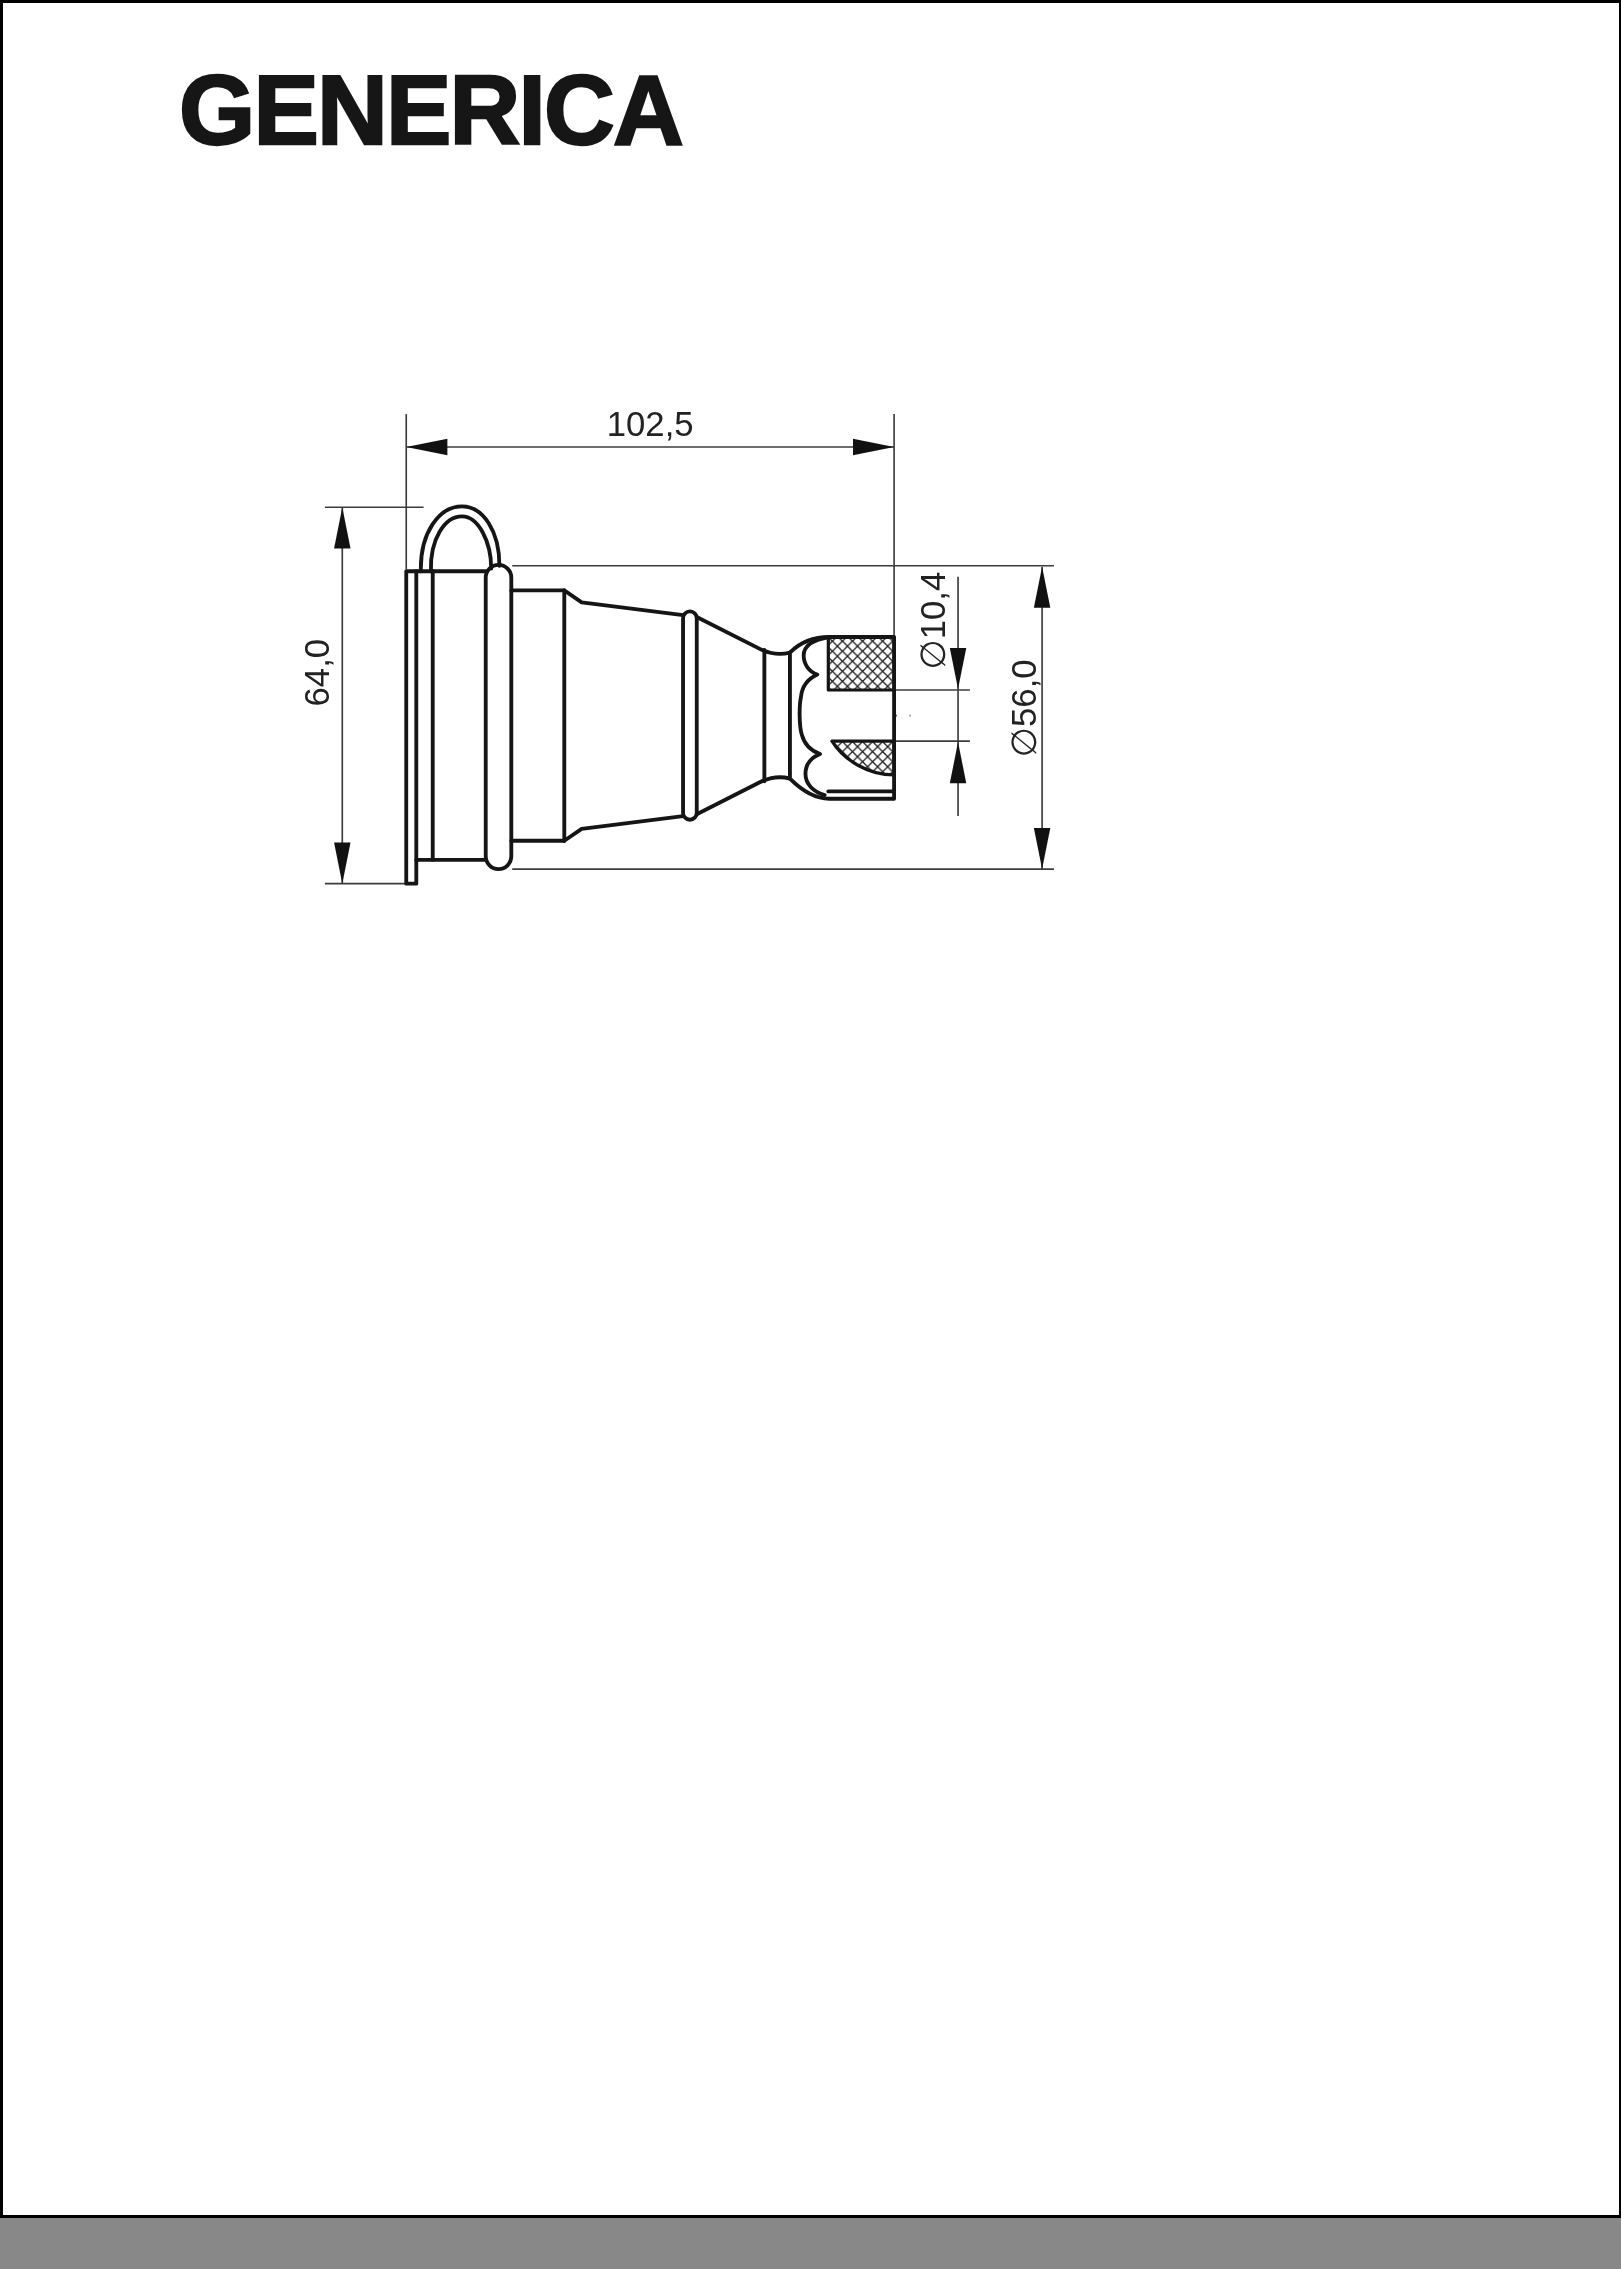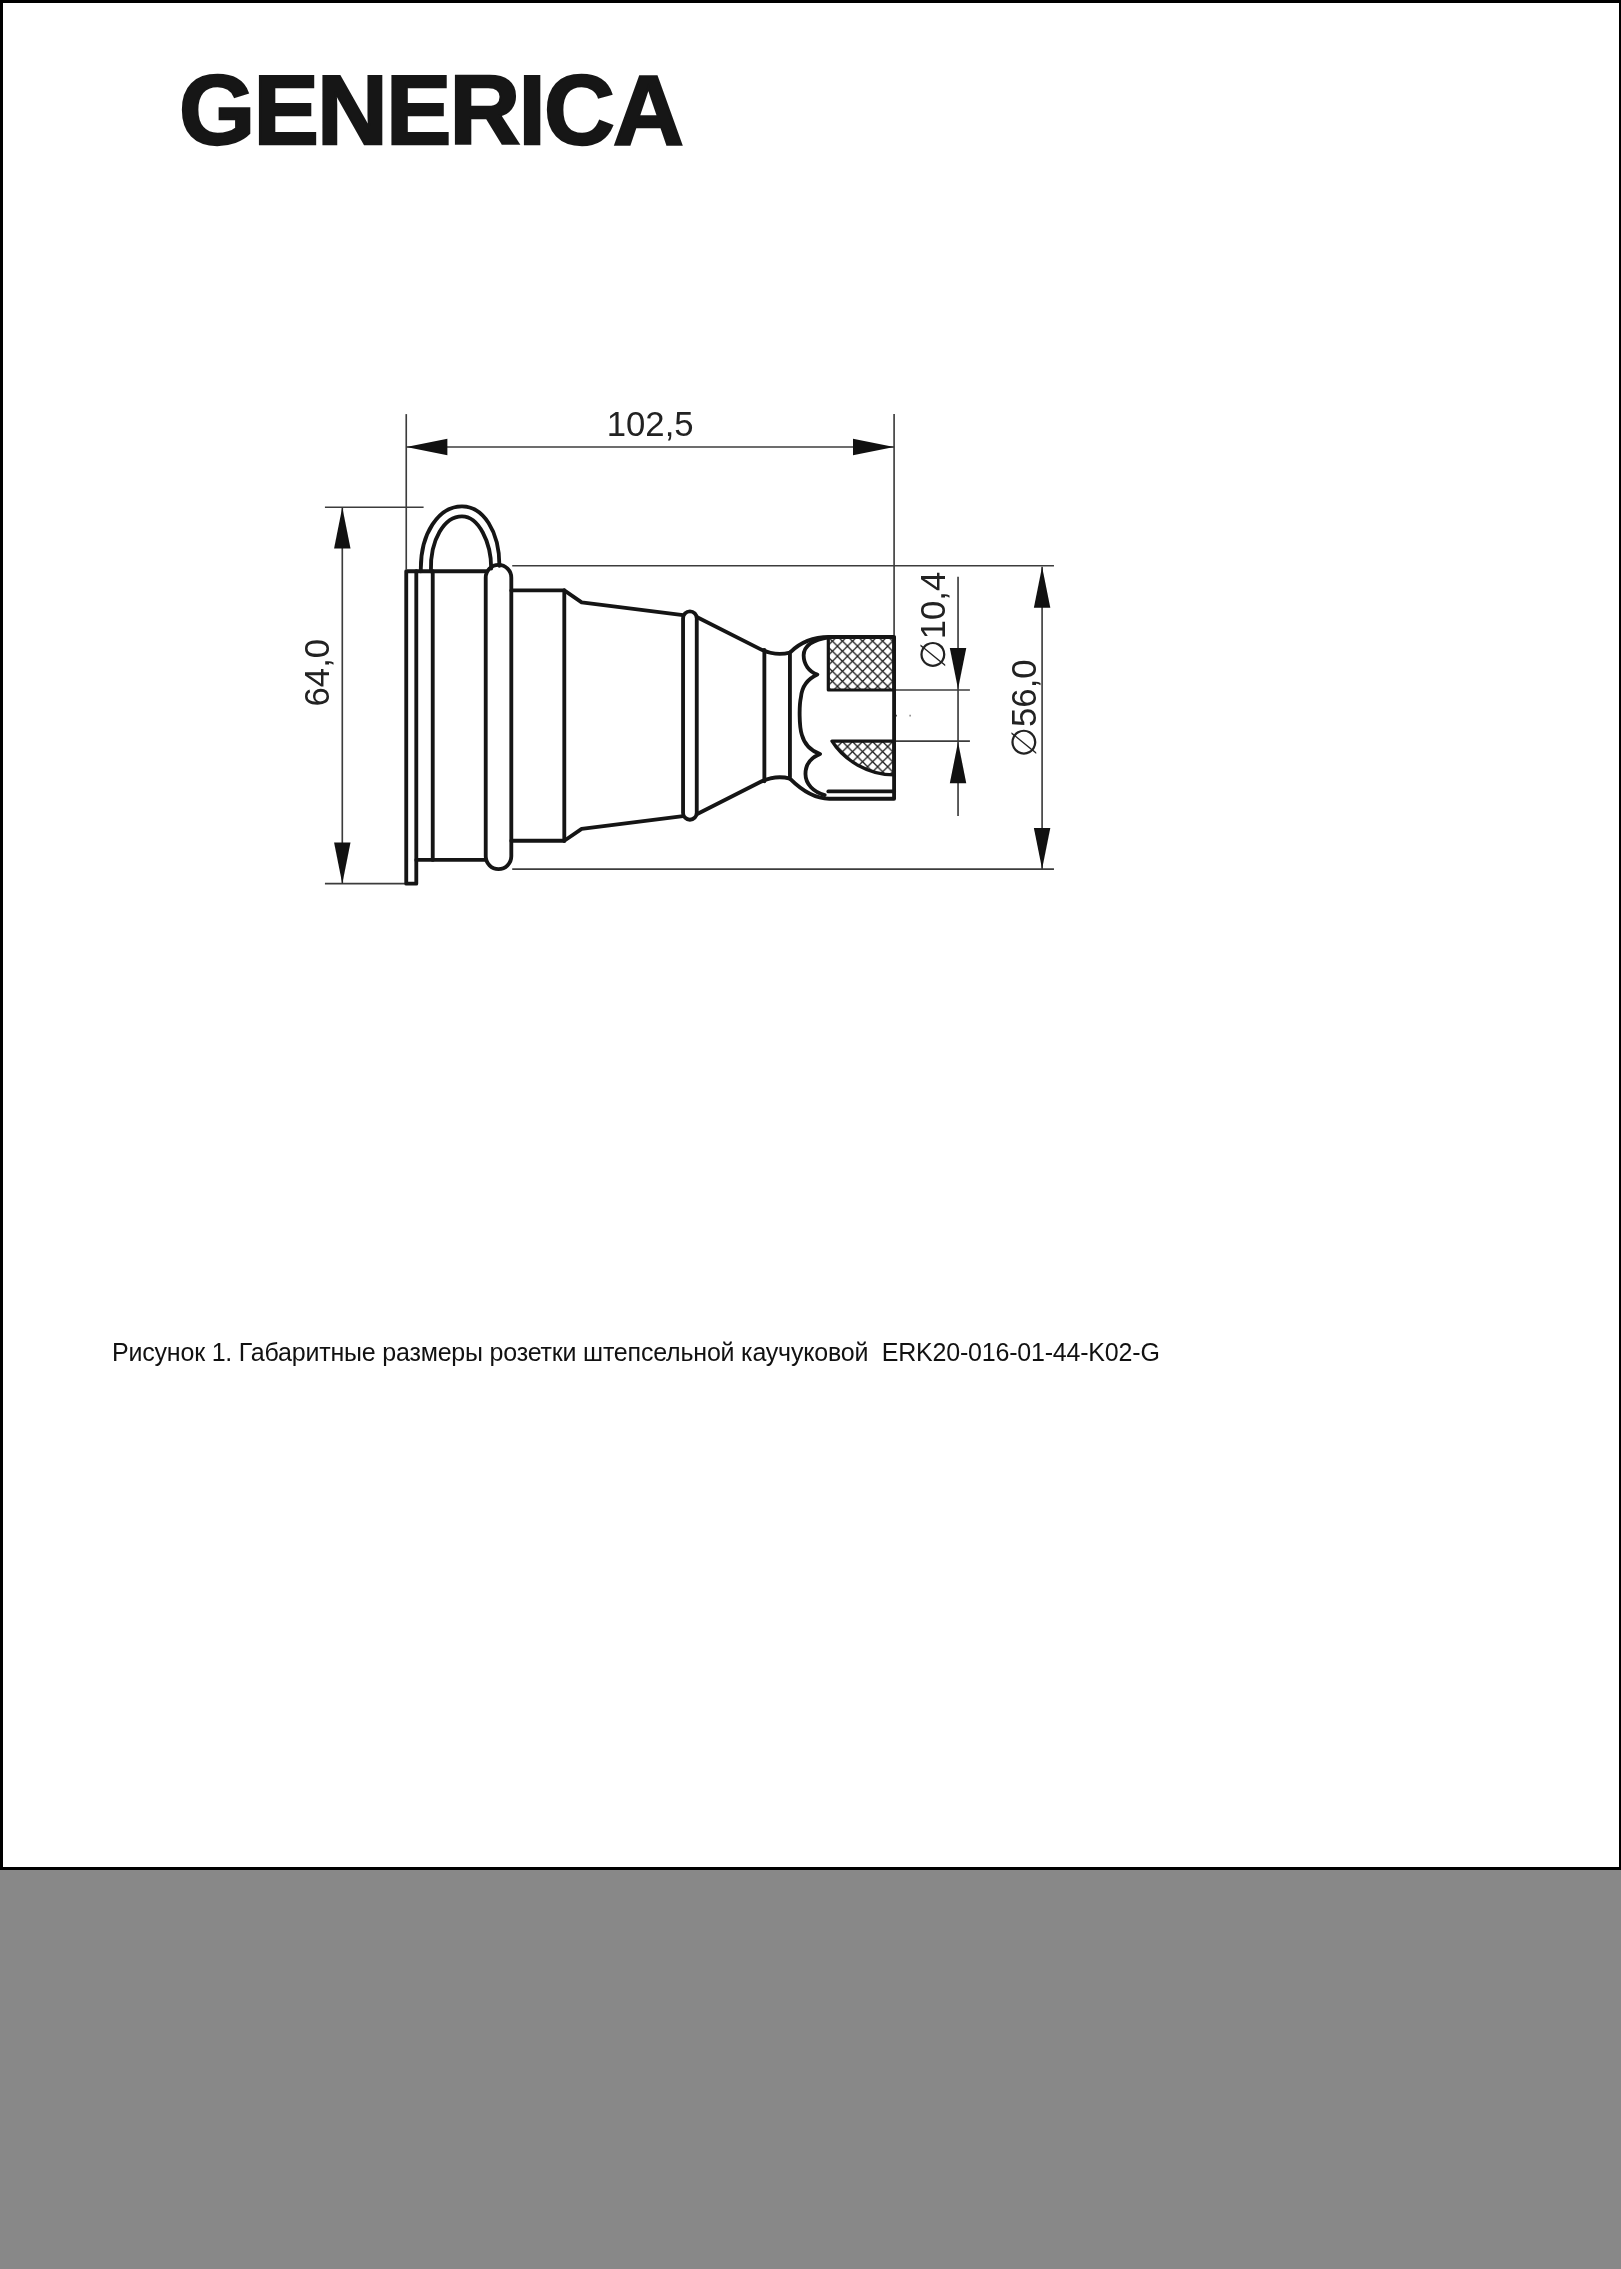--- a/index.html
+++ b/index.html
@@ -1,18 +1,18 @@
 <!DOCTYPE html>
 <html style="font-size:14.6px"><head>
 <meta charset="utf-8">
 <style>
   html,body{margin:0;padding:0;background:#888;}
   .page{
     position:relative;
-    width:1622px;height:1870px;
+    width:1622px;height:2218px;
     background:#fff;
     border:3.7px solid #000;
     box-sizing:border-box;
     overflow:hidden;
     font-family:"Liberation Sans",sans-serif;
   }
   .logo{
     position:absolute;
     left:176px;top:58px;
     font-family:"Liberation Sans",sans-serif;
@@ -128,16 +128,15 @@
       <path class="hatched" d="M907,808 L975,808 L975,845 C947,845 920,829 907,808 Z" fill="url(#xh)"></path>
       <line class="outline" x1="903" y1="863" x2="975" y2="863" stroke-width="3"></line>
     </g>
 
     <text class="dim-text" x="708" y="474" text-anchor="middle">102,5</text>
     <text class="dim-text" x="357" y="733" text-anchor="middle" transform="rotate(-90 357 733)">64,0</text>
     <text class="dim-text" x="1031" y="676" text-anchor="middle" transform="rotate(-90 1031 676)">∅10,4</text>
     <text class="dim-text" x="1130" y="772" text-anchor="middle" transform="rotate(-90 1130 772)">∅56,0</text>
   </svg>
 
-  <div class="caption">Рисунок 1. Габаритные размеры розетки штепсельной каучуковой  ERK20-016-01-44-K02-G</div>
 
 </div>
 
 
 </body></html>

